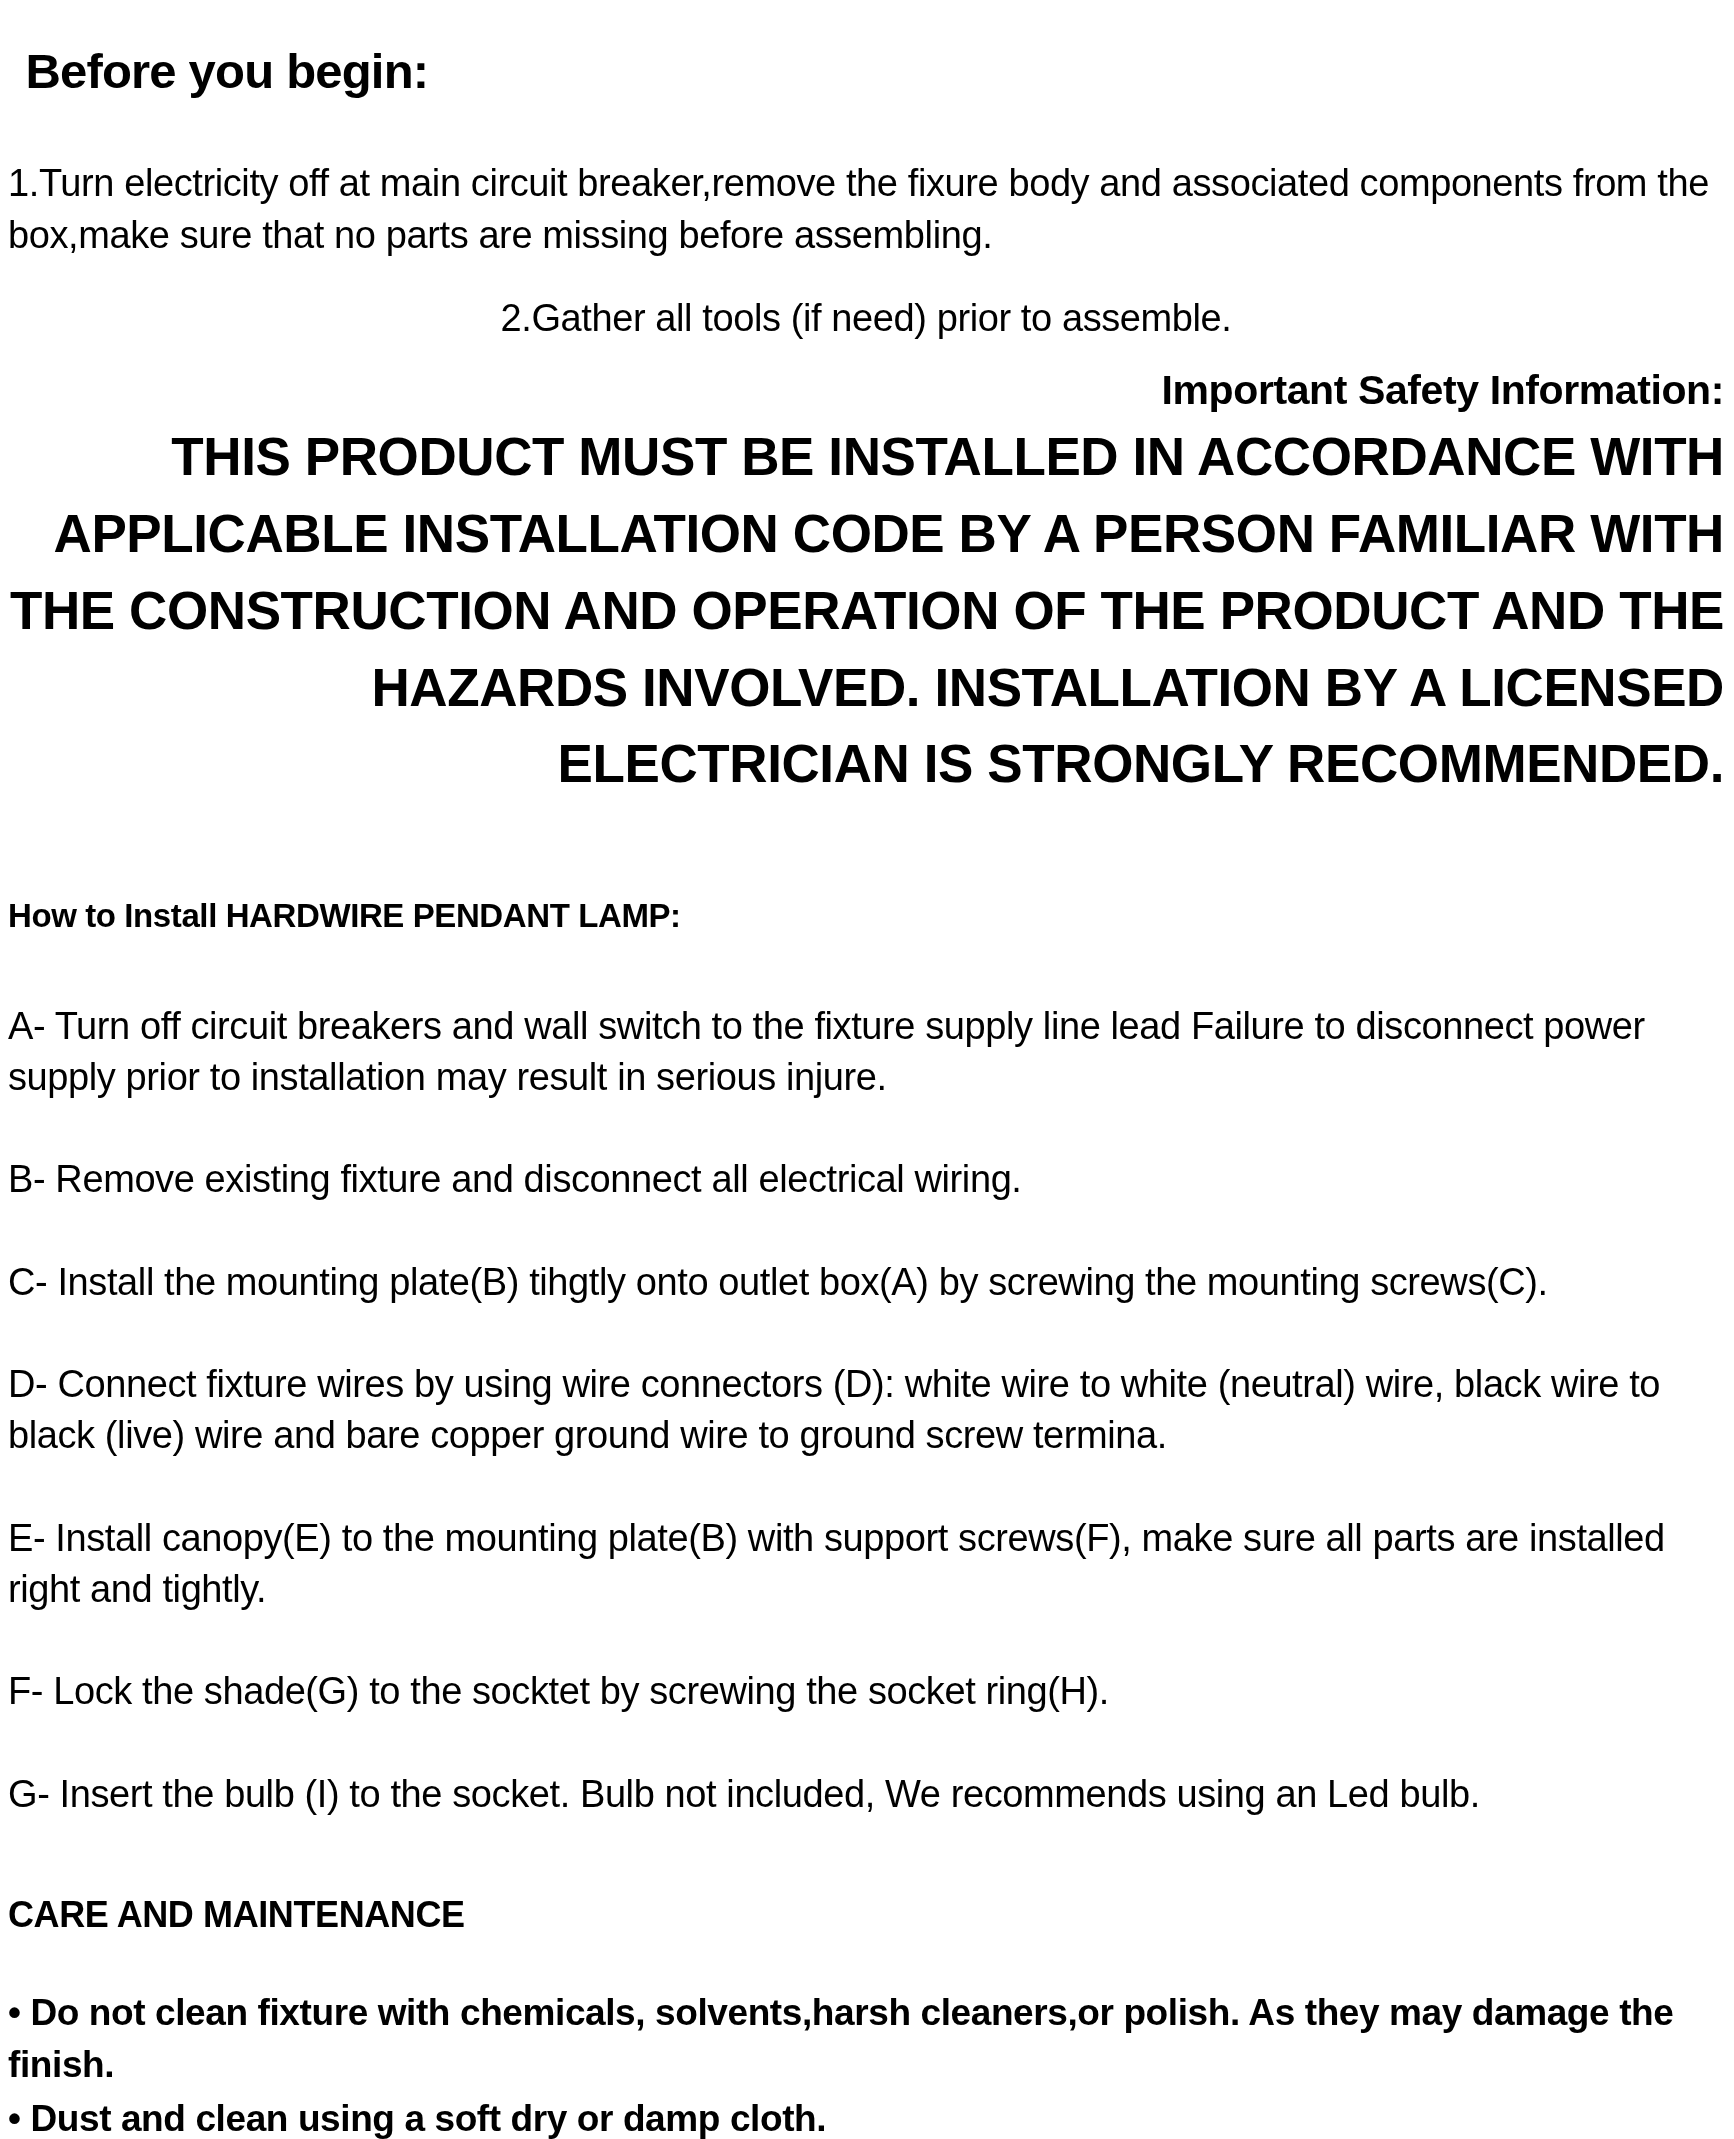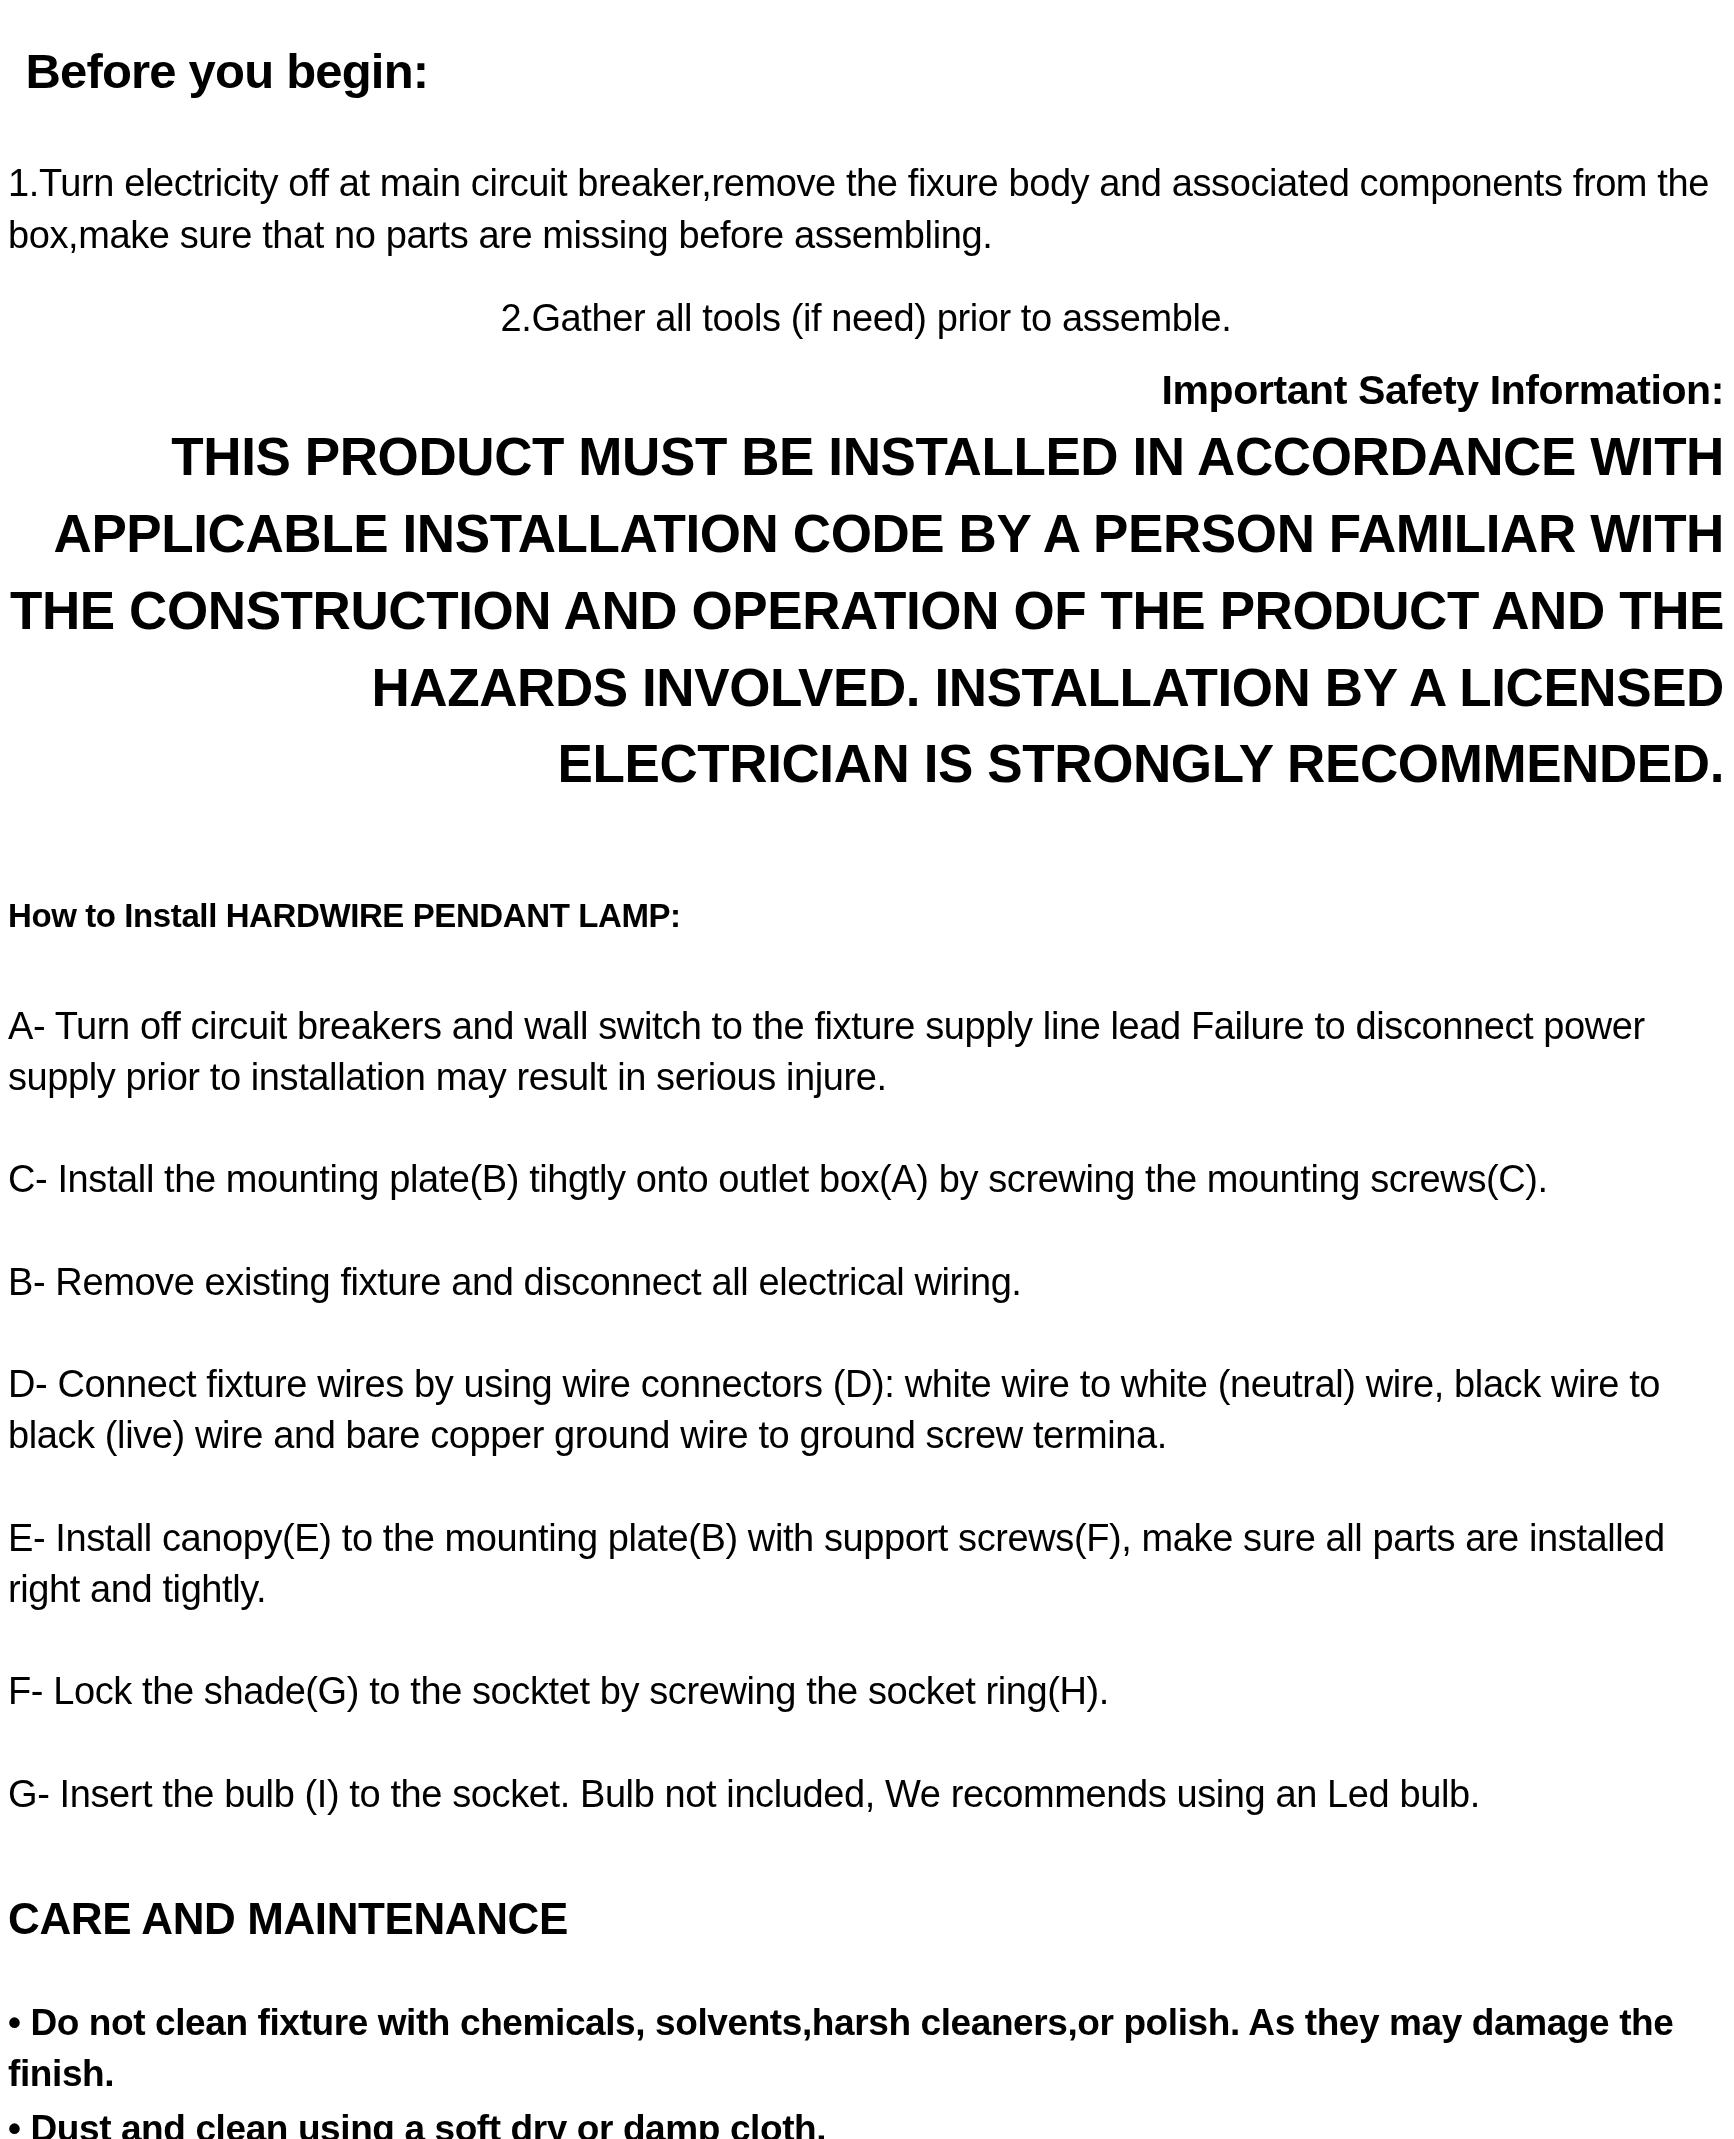--- a/index.html
+++ b/index.html
@@ -62,21 +62,21 @@
   p.step {
     font-size: 38px;
     letter-spacing: -0.4px;
     line-height: 1.35;
     margin: 0 0 51px 0;
   }
   .care-section {
     margin-top: 73px;
   }
   h2.care-heading {
-    font-size: 44px;
+    font-size: 36px;
     font-weight: bold;
     letter-spacing: -0.4px;
     line-height: 1.2;
     margin: 0 0 51px 0;
   }
   p.care-item {
     font-size: 37px;
     font-weight: bold;
     letter-spacing: -0.4px;
     line-height: 1.4;
@@ -95,23 +95,23 @@
   <p class="body-text intro-2">2.Gather all tools (if need) prior to assemble.</p>
 
   <h2 class="safety-heading">Important Safety Information:</h2>
 
   <p class="safety-body">THIS PRODUCT MUST BE INSTALLED IN ACCORDANCE WITH APPLICABLE INSTALLATION CODE BY A PERSON FAMILIAR WITH THE CONSTRUCTION AND OPERATION OF THE PRODUCT AND THE HAZARDS INVOLVED. INSTALLATION BY A LICENSED ELECTRICIAN IS STRONGLY RECOMMENDED.</p>
 
   <h2 class="install-heading">How to Install HARDWIRE PENDANT LAMP:</h2>
 
   <p class="step">A- Turn off circuit breakers and wall switch to the fixture supply line lead Failure to disconnect power supply prior to installation may result in serious injure.</p>
 
+  <p class="step">B- Remove existing fixture and disconnect all electrical wiring.</p>
+
   <p class="step">C- Install the mounting plate(B) tihgtly onto outlet box(A) by screwing the mounting screws(C).</p>
-
-  <p class="step">B- Remove existing fixture and disconnect all electrical wiring.</p>
 
   <p class="step">D- Connect fixture wires by using wire connectors (D): white wire to white (neutral) wire, black wire to black (live) wire and bare copper ground wire to ground screw termina.</p>
 
   <p class="step">E- Install canopy(E) to the mounting plate(B) with support screws(F), make sure all parts are installed right and tightly.</p>
 
   <p class="step">F- Lock the shade(G) to the socktet by screwing the socket ring(H).</p>
 
   <p class="step">G- Insert the bulb (I) to the socket. Bulb not included, We recommends using an Led bulb.</p>
 
   <div class="care-section">

